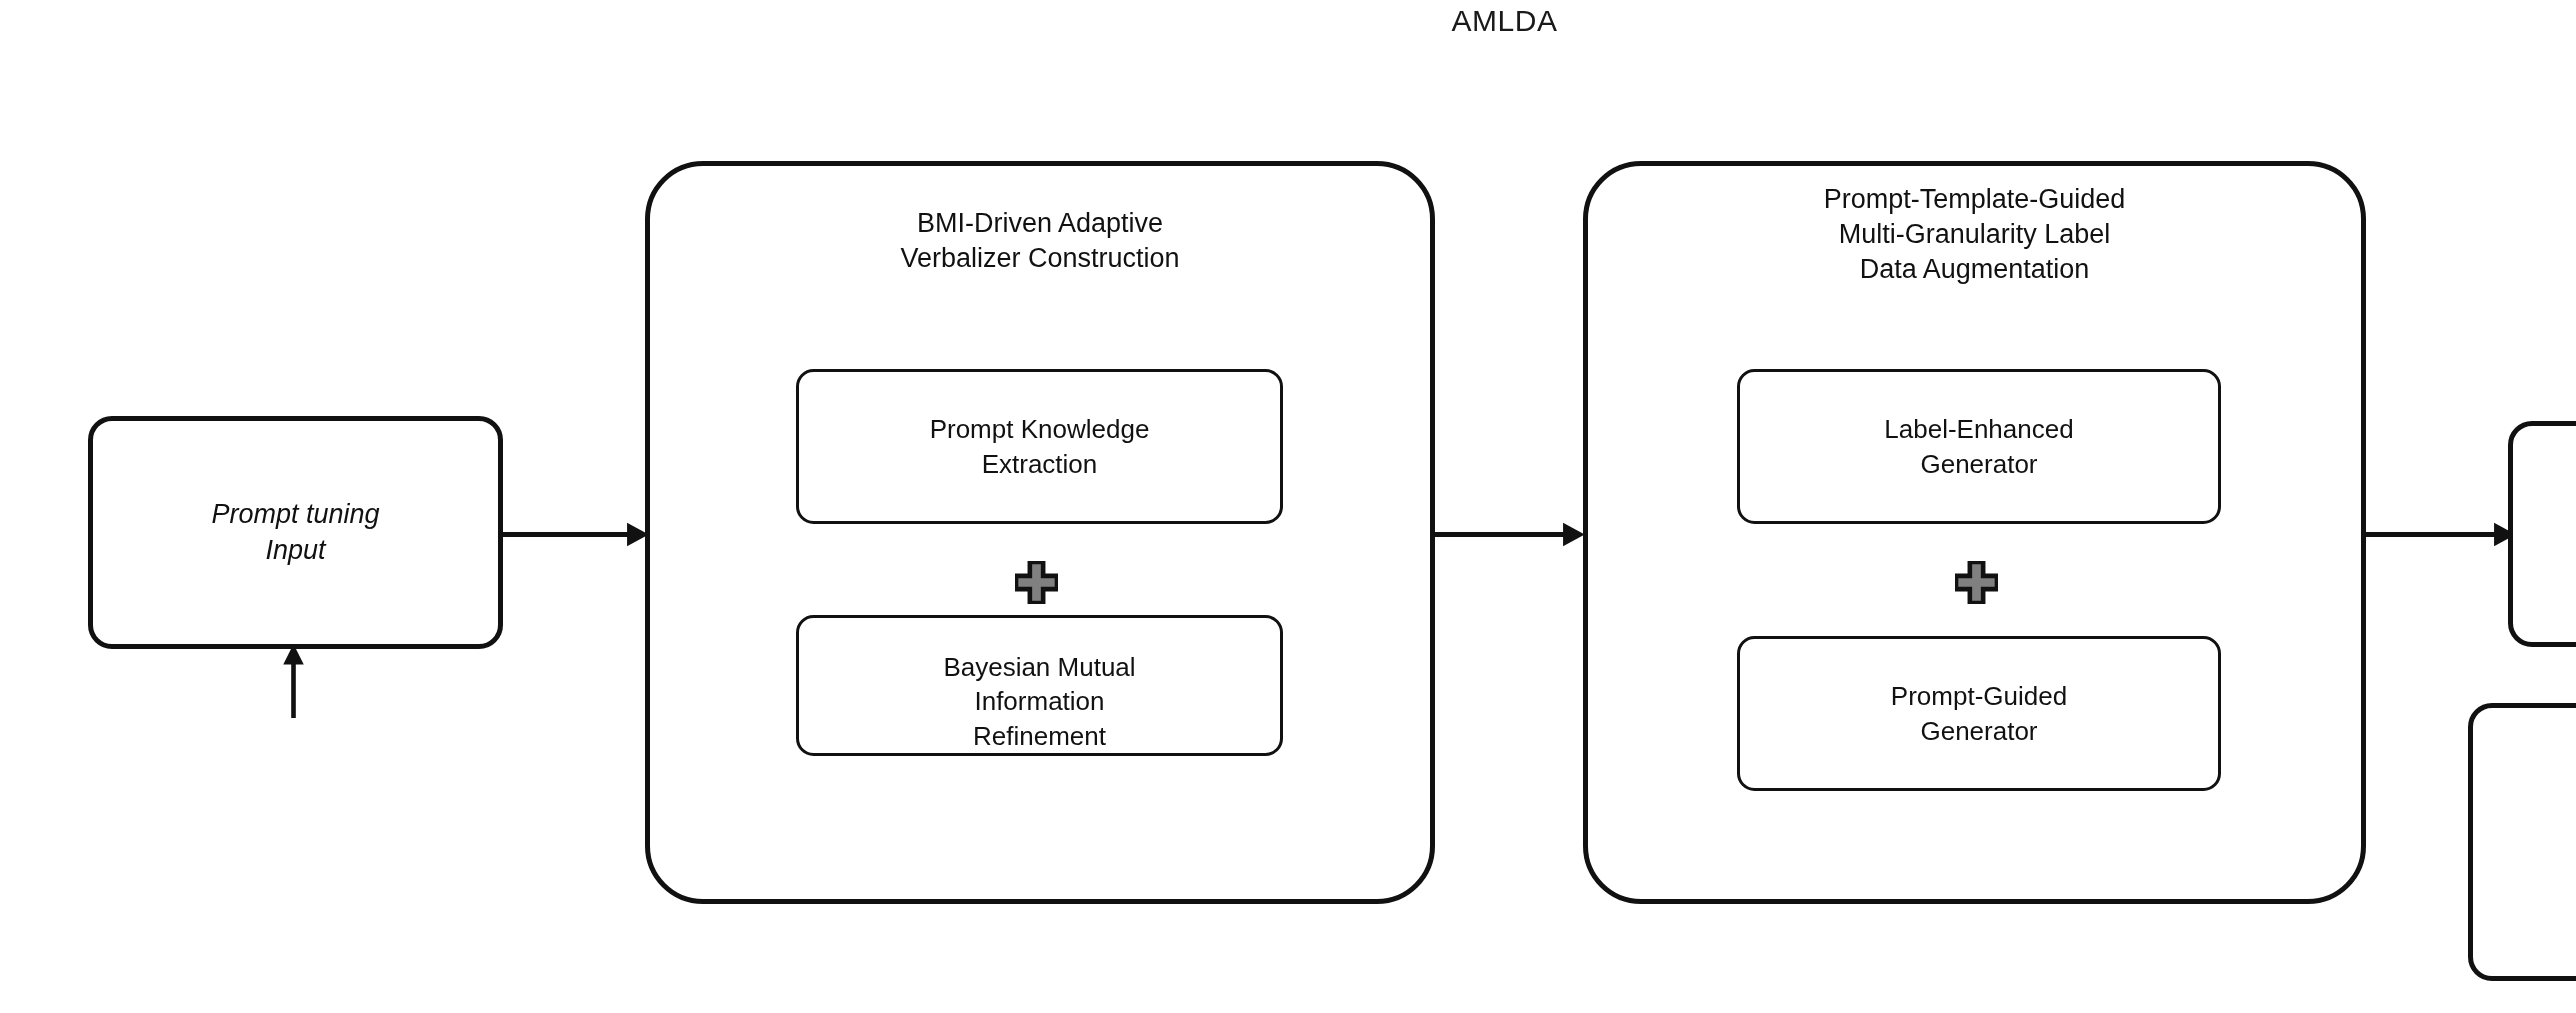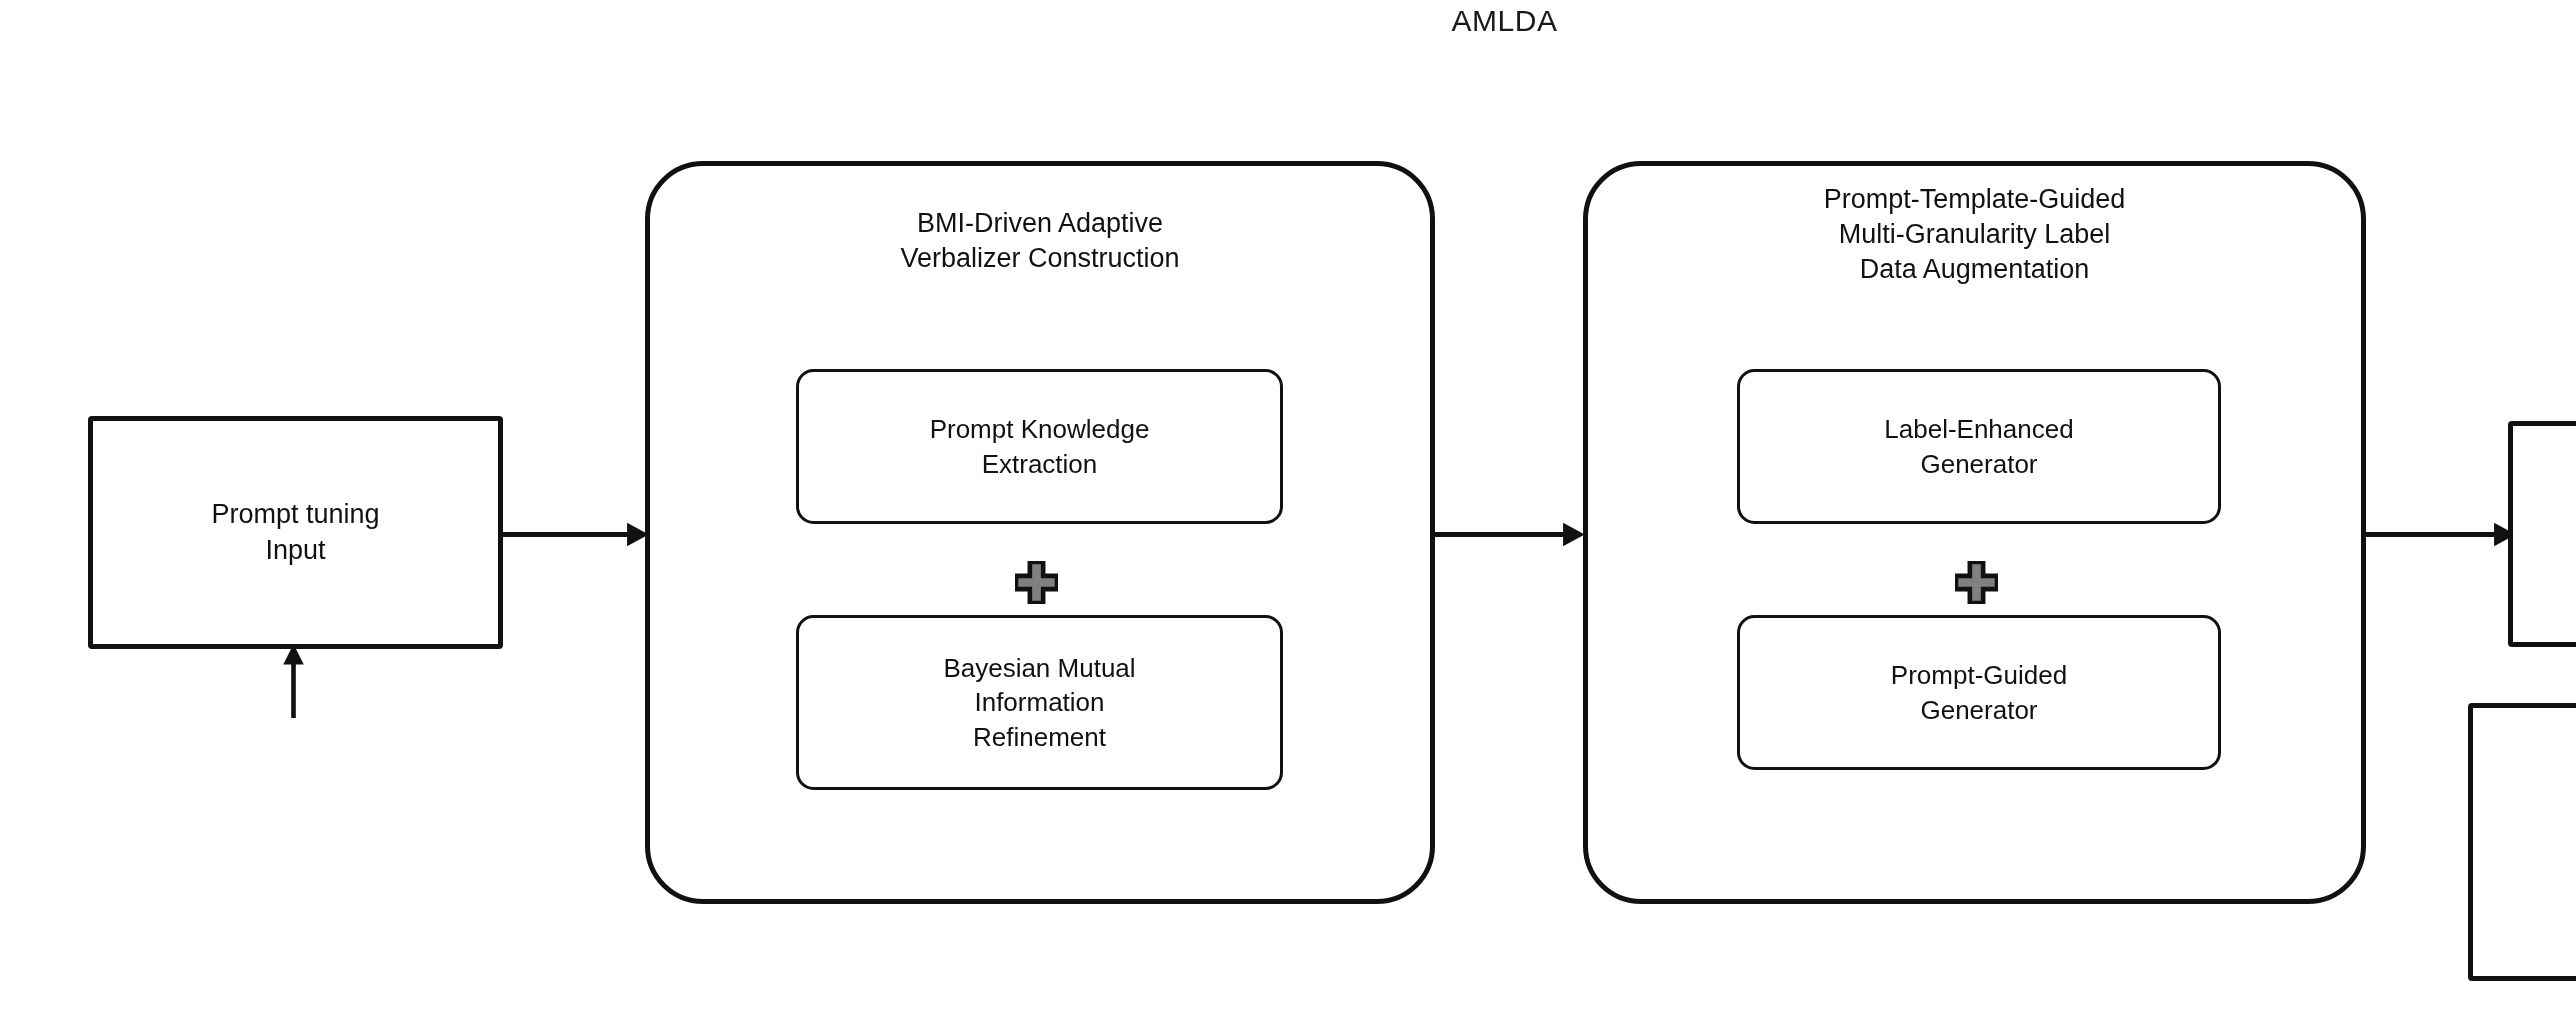--- a/index.html
+++ b/index.html
@@ -30,25 +30,26 @@
     letter-spacing: 0.5px;
     color: #1a1a1a;
     font-weight: 400;
   }
   
   .node {
     position: absolute;
     box-sizing: border-box;
     background: #ffffff;
     border: 5.7px solid #111111;
-    border-radius: 4px;
+    border-radius: 24px;
     display: flex;
     align-items: center;
     justify-content: center;
     text-align: center;
+    font-style: italic;
   }
   .node .label {
     font-size: 27px;
     line-height: 1.30;
     color: #111111;
     padding: 0 11.3px;
     white-space: pre-line;
   }
   
   .stage-group {
@@ -127,21 +128,21 @@
 
     <div class="subnode" style="left:146px; top:203px; width:487px; height:155px;">
       <span class="label">Prompt Knowledge
 Extraction</span>
     </div>
 
     <svg class="plus-icon" style="left:365px; top:395px;" viewBox="0 0 84 84">
       <path d="M29,2 H55 V29 H82 V55 H55 V82 H29 V55 H2 V29 H29 Z" fill="#808080" stroke="#111111" stroke-width="9" stroke-linejoin="miter"></path>
     </svg>
 
-    <div class="subnode" style="left:146px; top:449px; width:487px; height:175px;">
+    <div class="subnode" style="left:146px; top:449px; width:487px; height:141px;align-items:flex-end;">
       <span class="label">Bayesian Mutual
 Information
 Refinement</span>
     </div>
   </div>
 
   <svg class="connector" style="left:1434px; top:518px; width:155px; height:33px;" viewBox="0 0 300 64">
     <line x1="0" y1="32" x2="258" y2="32" stroke="#111111" stroke-width="10"></line>
     <polygon points="292,32 250,9 250,55" fill="#111111"></polygon>
   </svg>
@@ -153,21 +154,21 @@
 
     <div class="subnode" style="left:149px; top:203px; width:484px; height:155px;">
       <span class="label">Label-Enhanced
 Generator</span>
     </div>
 
     <svg class="plus-icon" style="left:367px; top:395px;" viewBox="0 0 84 84">
       <path d="M29,2 H55 V29 H82 V55 H55 V82 H29 V55 H2 V29 H29 Z" fill="#808080" stroke="#111111" stroke-width="9" stroke-linejoin="miter"></path>
     </svg>
 
-    <div class="subnode" style="left:149px; top:449px; width:484px; height:155px;">
+    <div class="subnode" style="left:149px; top:470px; width:484px; height:155px;">
       <span class="label">Prompt-Guided
 Generator</span>
     </div>
   </div>
 
   <svg class="connector" style="left:2365px; top:518px; width:155px; height:33px;" viewBox="0 0 300 64">
     <line x1="0" y1="32" x2="258" y2="32" stroke="#111111" stroke-width="10"></line>
     <polygon points="292,32 250,9 250,55" fill="#111111"></polygon>
   </svg>
 

